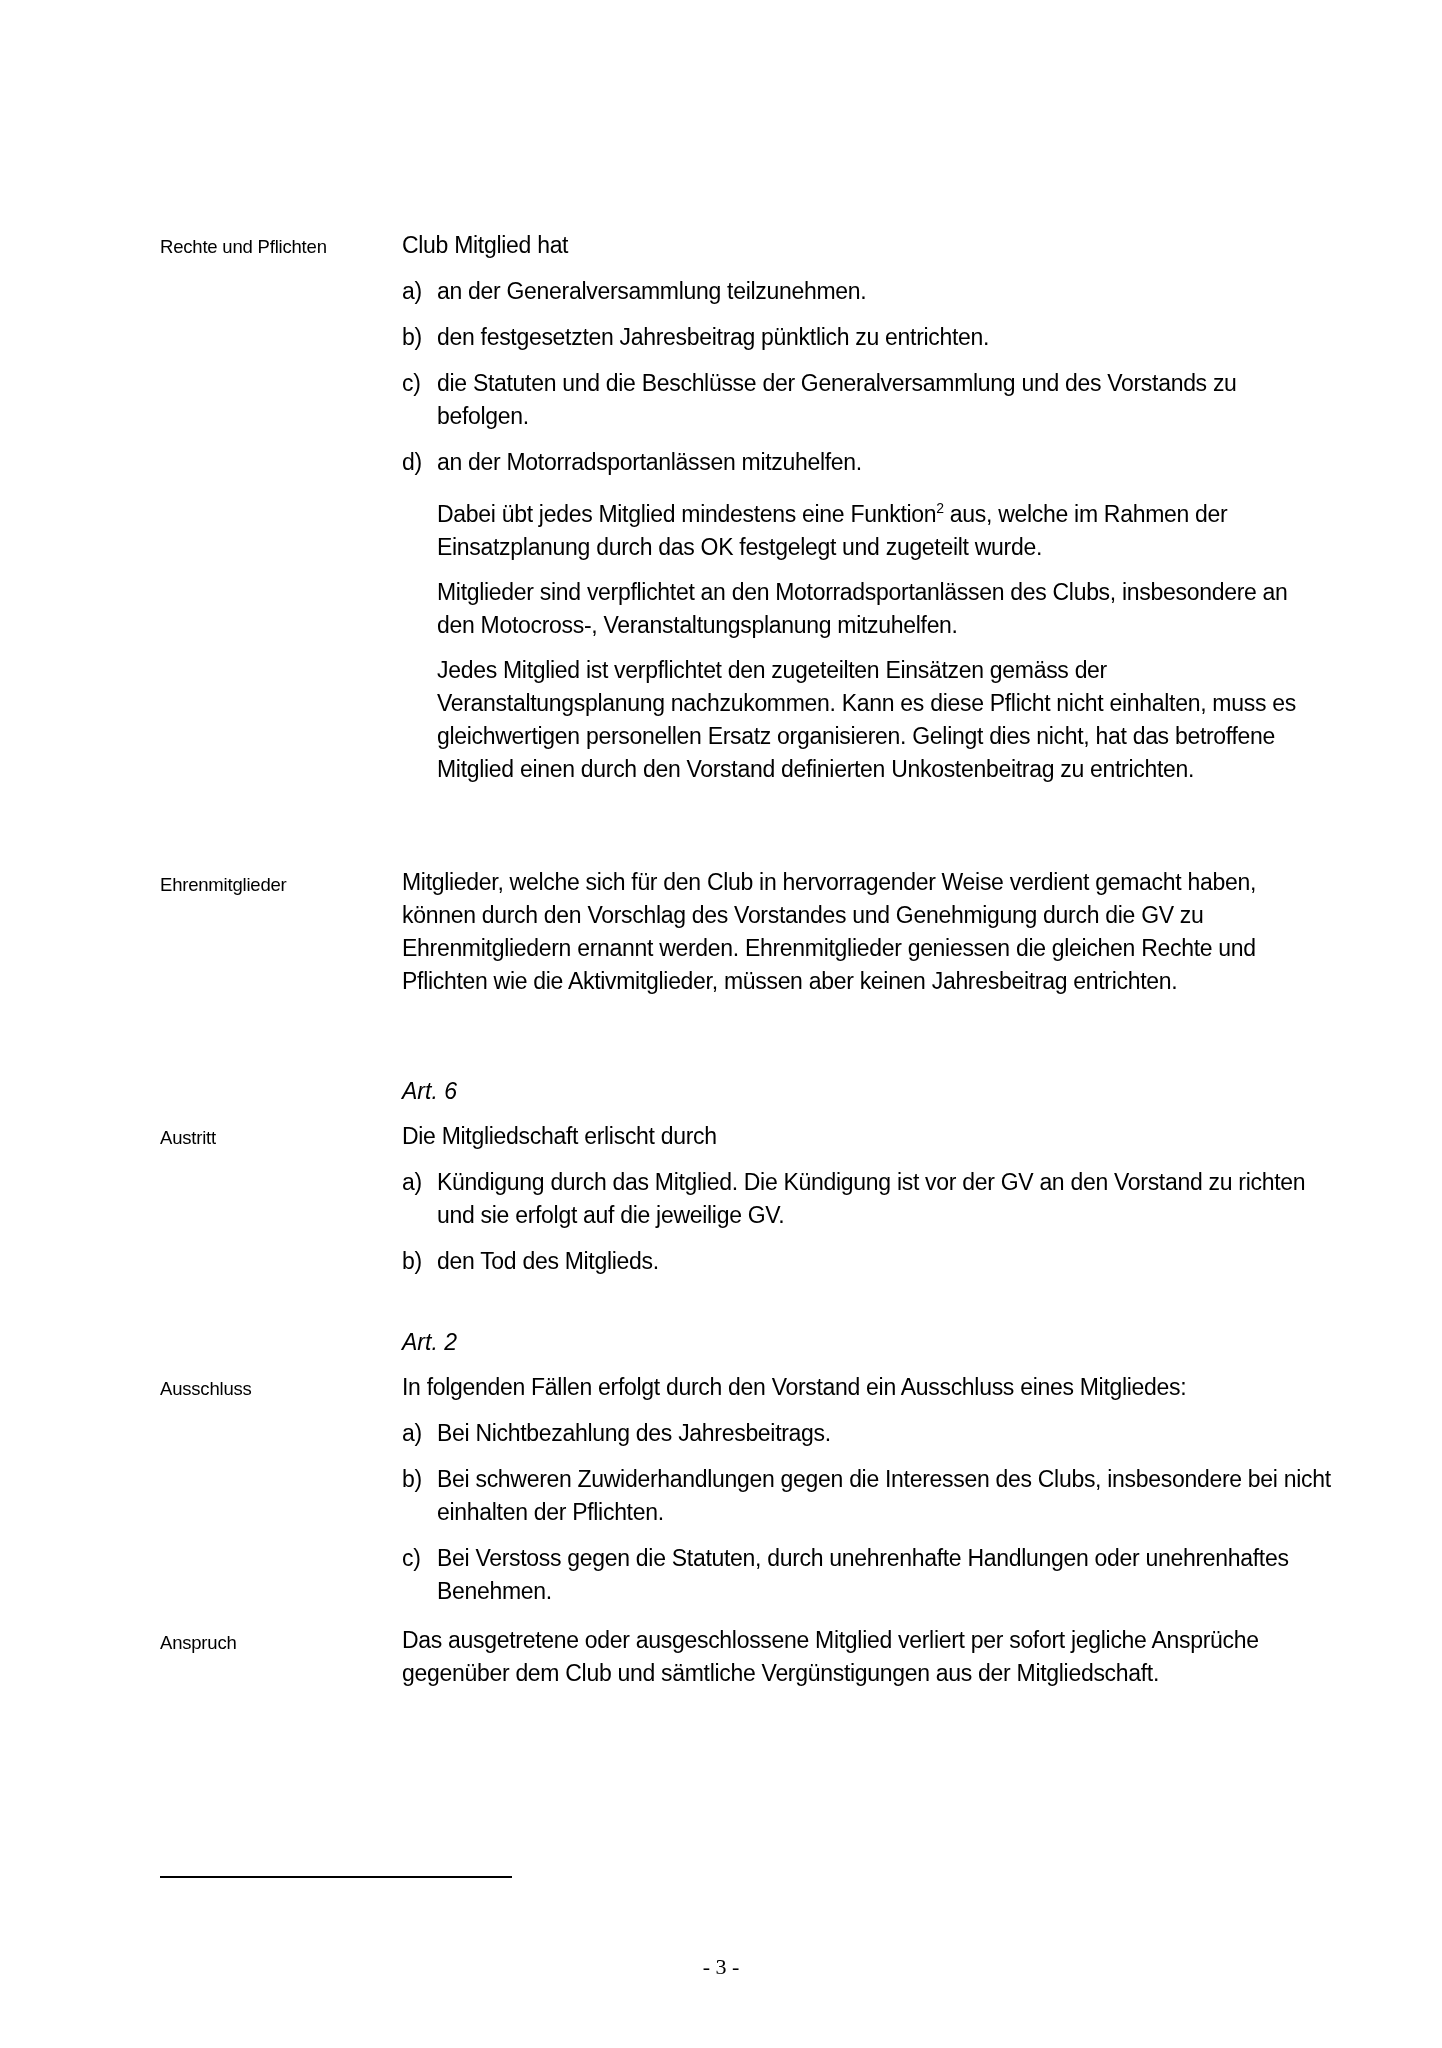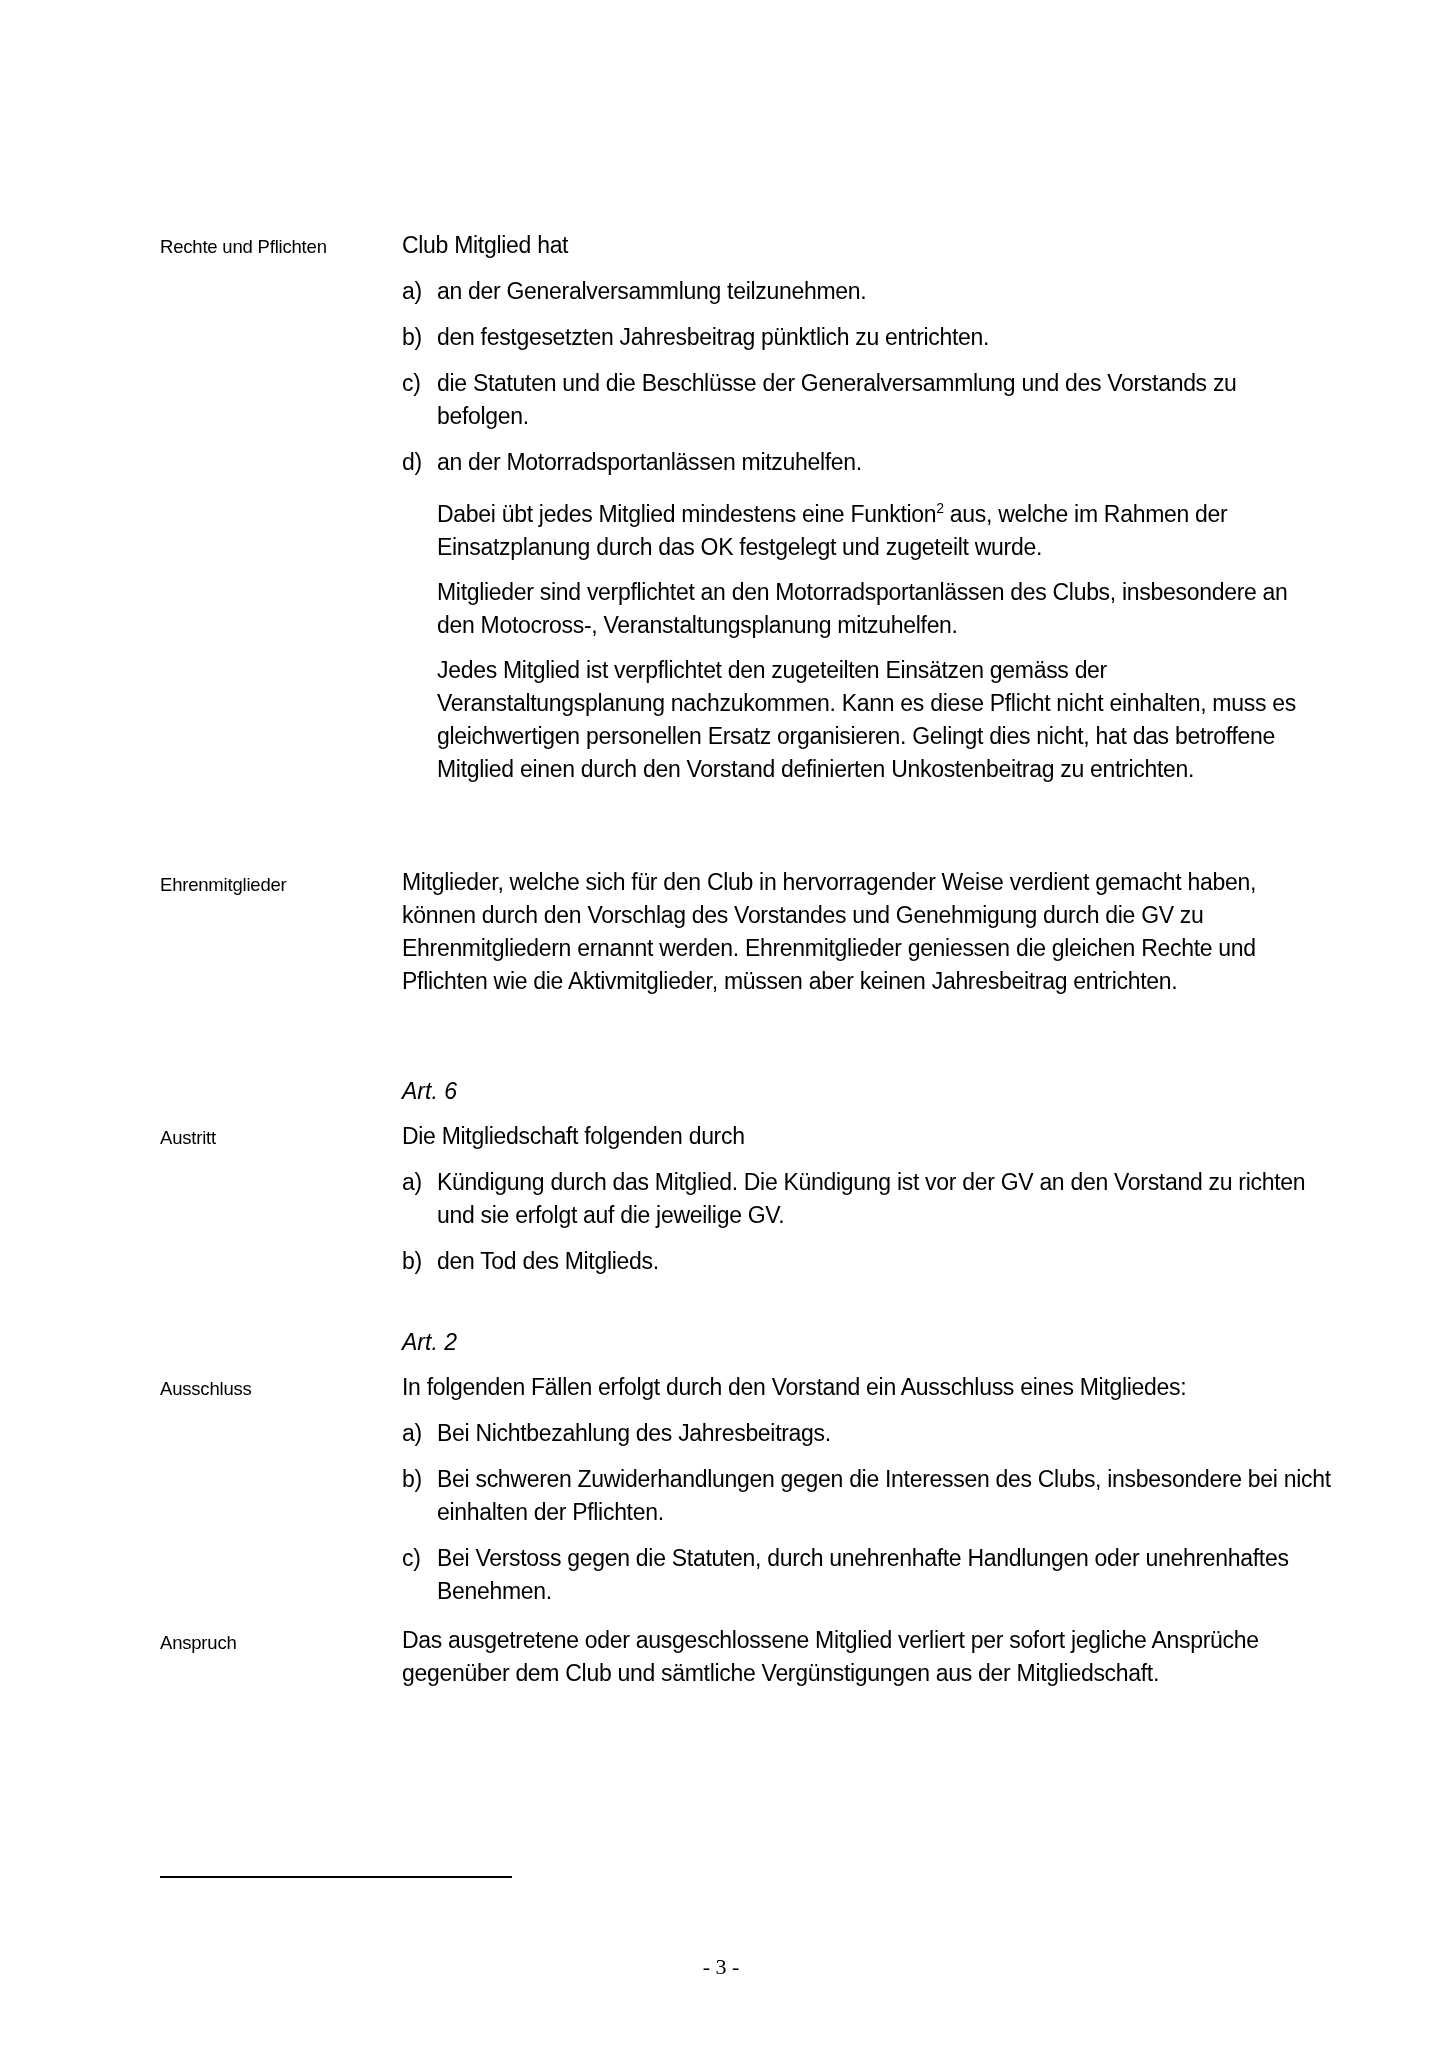--- a/index.html
+++ b/index.html
@@ -56,21 +56,21 @@
     <span>Dabei übt  jedes Mitglied mindestens eine Funktion</span><sup>2</sup><span> aus, welche im Rahmen der Einsatzplanung durch das OK festgelegt und zugeteilt wurde.</span>
   </div>
   <div class="para" style="top:572px">Mitglieder sind verpflichtet an den Motorradsportanlässen des Clubs, insbesondere an den Motocross-, Veranstaltungsplanung mitzuhelfen.</div>
   <div class="para" style="top:650px">Jedes Mitglied ist verpflichtet den zugeteilten Einsätzen gemäss der Veranstaltungsplanung nachzukommen. Kann es diese Pflicht nicht einhalten, muss es gleichwertigen personellen Ersatz organisieren. Gelingt dies nicht, hat das betroffene Mitglied einen durch den Vorstand definierten Unkostenbeitrag zu entrichten.</div>
 
   <div class="margin-label" style="top:870px">Ehrenmitglieder</div>
   <div class="body-text" style="top:862px">Mitglieder, welche sich für den Club in hervorragender Weise verdient gemacht haben, können durch den Vorschlag des Vorstandes und Genehmigung durch die GV zu Ehrenmitgliedern ernannt werden. Ehrenmitglieder geniessen die gleichen Rechte und Pflichten wie die Aktivmitglieder, müssen aber keinen Jahresbeitrag entrichten.</div>
 
   <div class="art" style="top:1074px">Art. 6</div>
   <div class="margin-label" style="top:1123px">Austritt</div>
-  <div class="body-text" style="top:1116px">Die Mitgliedschaft folgenden durch</div>
+  <div class="body-text" style="top:1116px">Die Mitgliedschaft erlischt durch</div>
   <div class="item" style="top:1162px">
     <span class="mk">a)</span>
     <span class="tx">Kündigung durch das Mitglied. Die Kündigung ist vor der GV an den Vorstand zu richten und sie erfolgt auf die jeweilige GV.</span>
   </div>
   <div class="item" style="top:1241px">
     <span class="mk">b)</span>
     <span class="tx">den Tod des Mitglieds.</span>
   </div>
 
   <div class="art" style="top:1325px">Art. 2</div>

